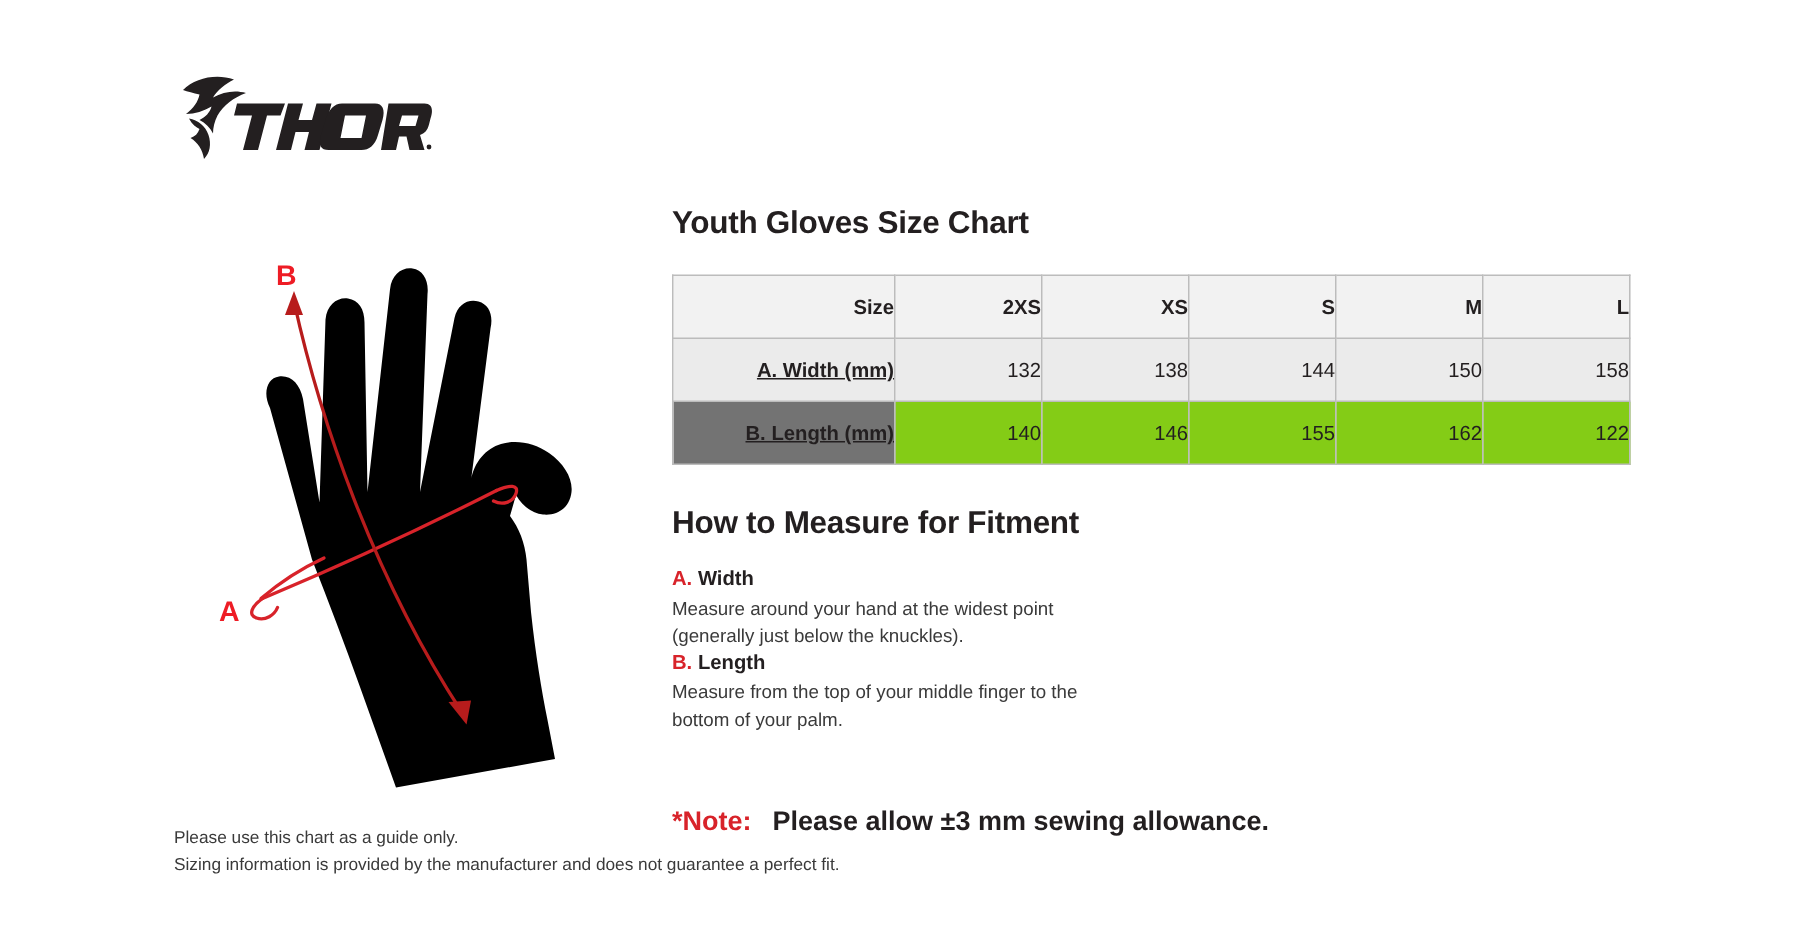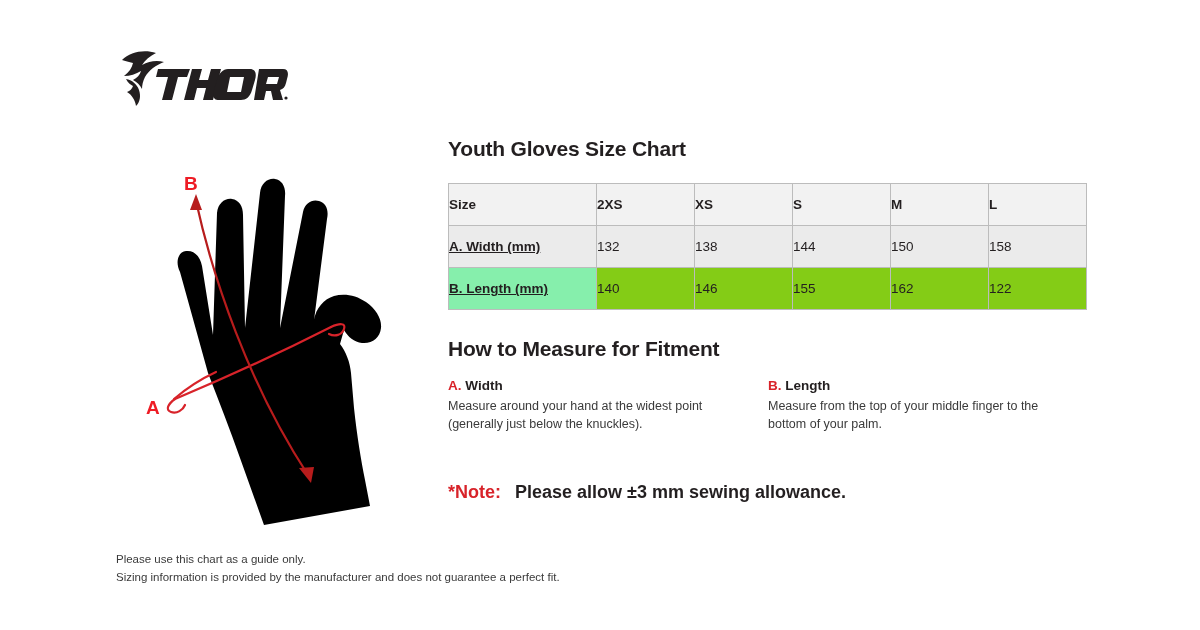--- a/index.html
+++ b/index.html
@@ -54,21 +54,21 @@
   
   #size-table {
     margin-top: 22px;
     border-collapse: collapse;
     width: 638px;
     table-layout: fixed;
   }
   #size-table td {
     border: 1px solid #bcbcbc;
     height: 41px;
-    text-align: left;
+    text-align: right;
     vertical-align: middle;
     font-size: 13.5px;
     color: #231f20;
     padding: 0;
   }
   #size-table col.label-col { width: 148px; }
   #size-table col.size-col  { width: 98px;  }
 
   #size-table tr.header-row td {
     background: #f2f2f2;
@@ -82,30 +82,31 @@
   }
   #size-table td.row-label {
     font-weight: bold;
     text-decoration: underline;
   }
   #size-table tr.width-row td.row-label,
   #size-table tr.length-row td.row-label {
     background: #ebebeb;
   }
   #size-table tr.length-row td.row-label {
-    background: #86efac;
+    background: #737373;
   }
 
   
   #measure-section {
     margin-top: 26px;
   }
   #measure-grid {
     display: flex;
     margin-top: 17px;
+    flex-direction: column;
   }
   .measure-item {
     width: 320px;
     padding-right: 22px;
     box-sizing: border-box;
   }
   .measure-heading {
     font-size: 13.5px;
     font-weight: bold;
     color: #231f20;

